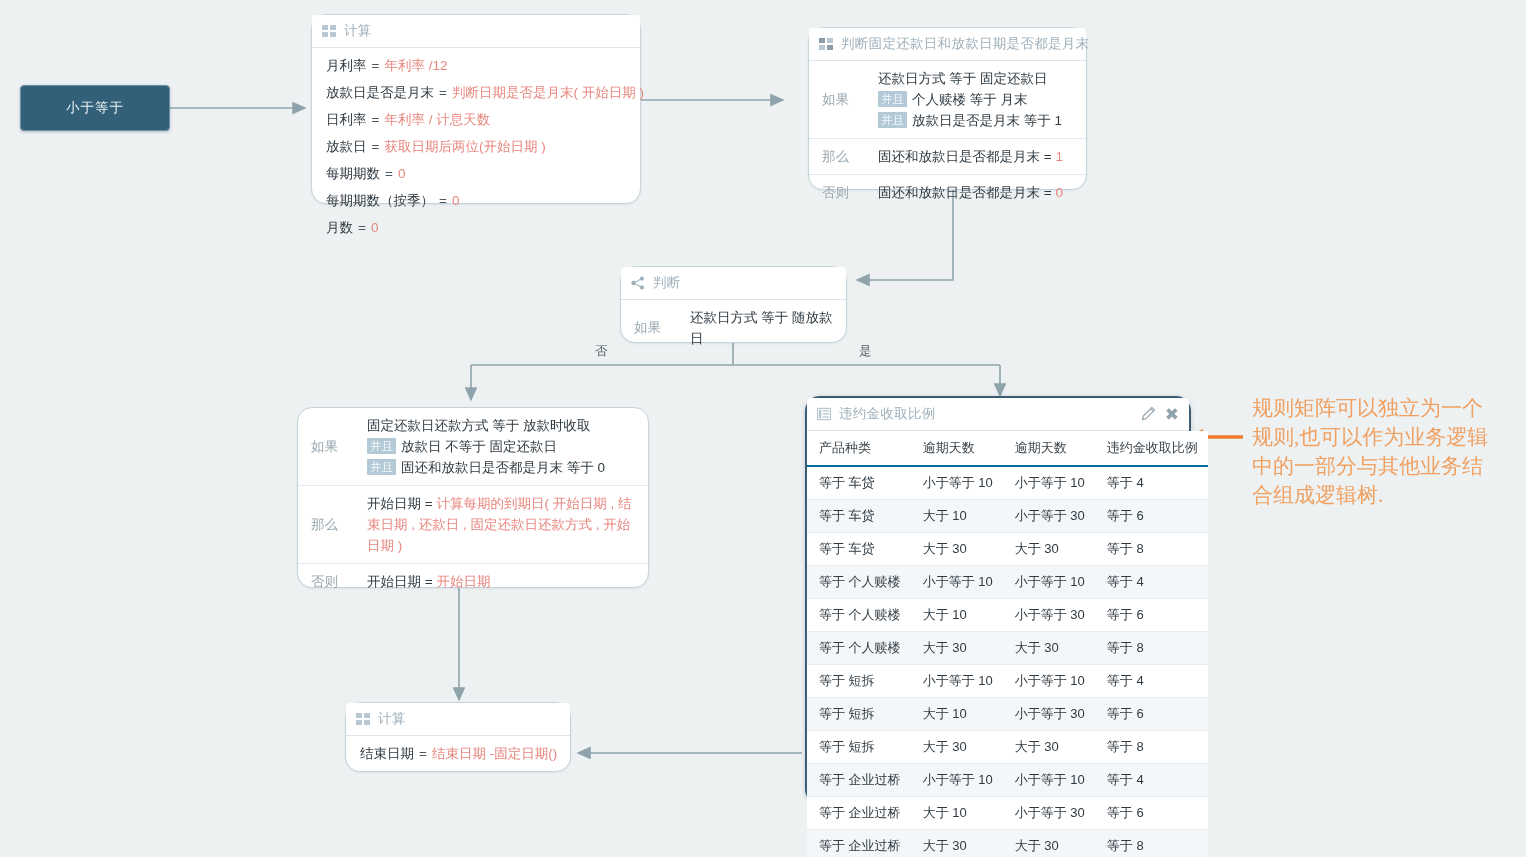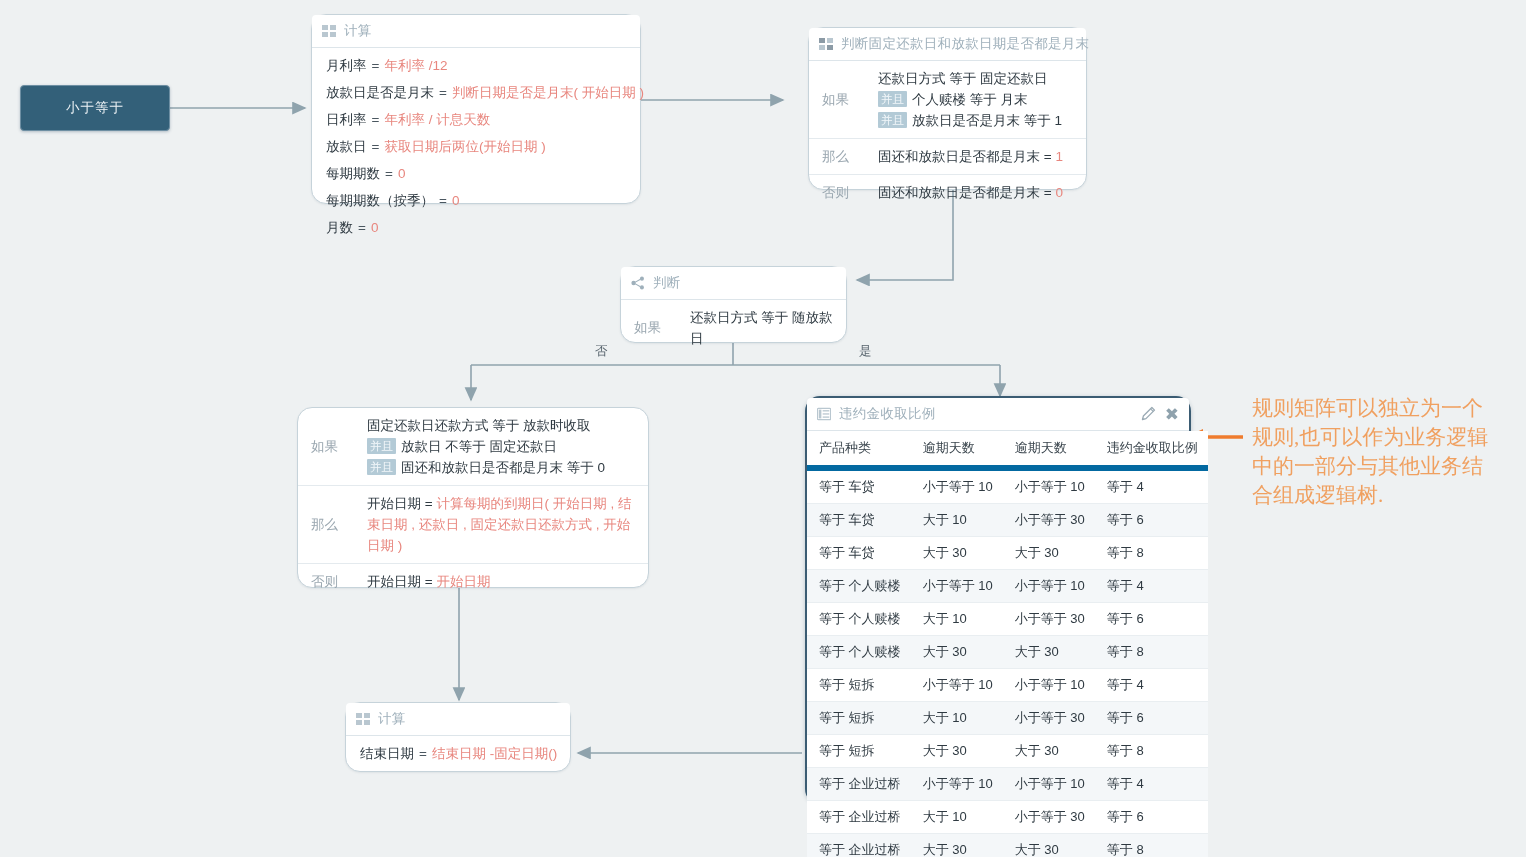--- a/index.html
+++ b/index.html
@@ -85,21 +85,21 @@
     font-size:11.5px;line-height:14px;
     padding:1px 3px;border-radius:1px;
     margin-right:5px;position:relative;top:-1px;
   }
 
   
   .matrix{width:100%;border-collapse:collapse;background:#fff;}
   .matrix th{
     font-size:13px;font-weight:normal;color:#3a454d;
     text-align:left;padding:8px 10px 8px 12px;
-    border-bottom:6px solid #0369a1;white-space:nowrap;
+    border-bottom:2px solid #0369a1;white-space:nowrap;
   }
   .matrix td{
     font-size:13px;color:#2f3a42;
     padding:7px 10px 7px 12px;
     border-bottom:1px solid #e9eef1;white-space:nowrap;
   }
   .matrix tr:nth-child(even) td{background:#f4f7f9;}
   .matrix tr:last-child td{border-bottom:none;}
 
   

